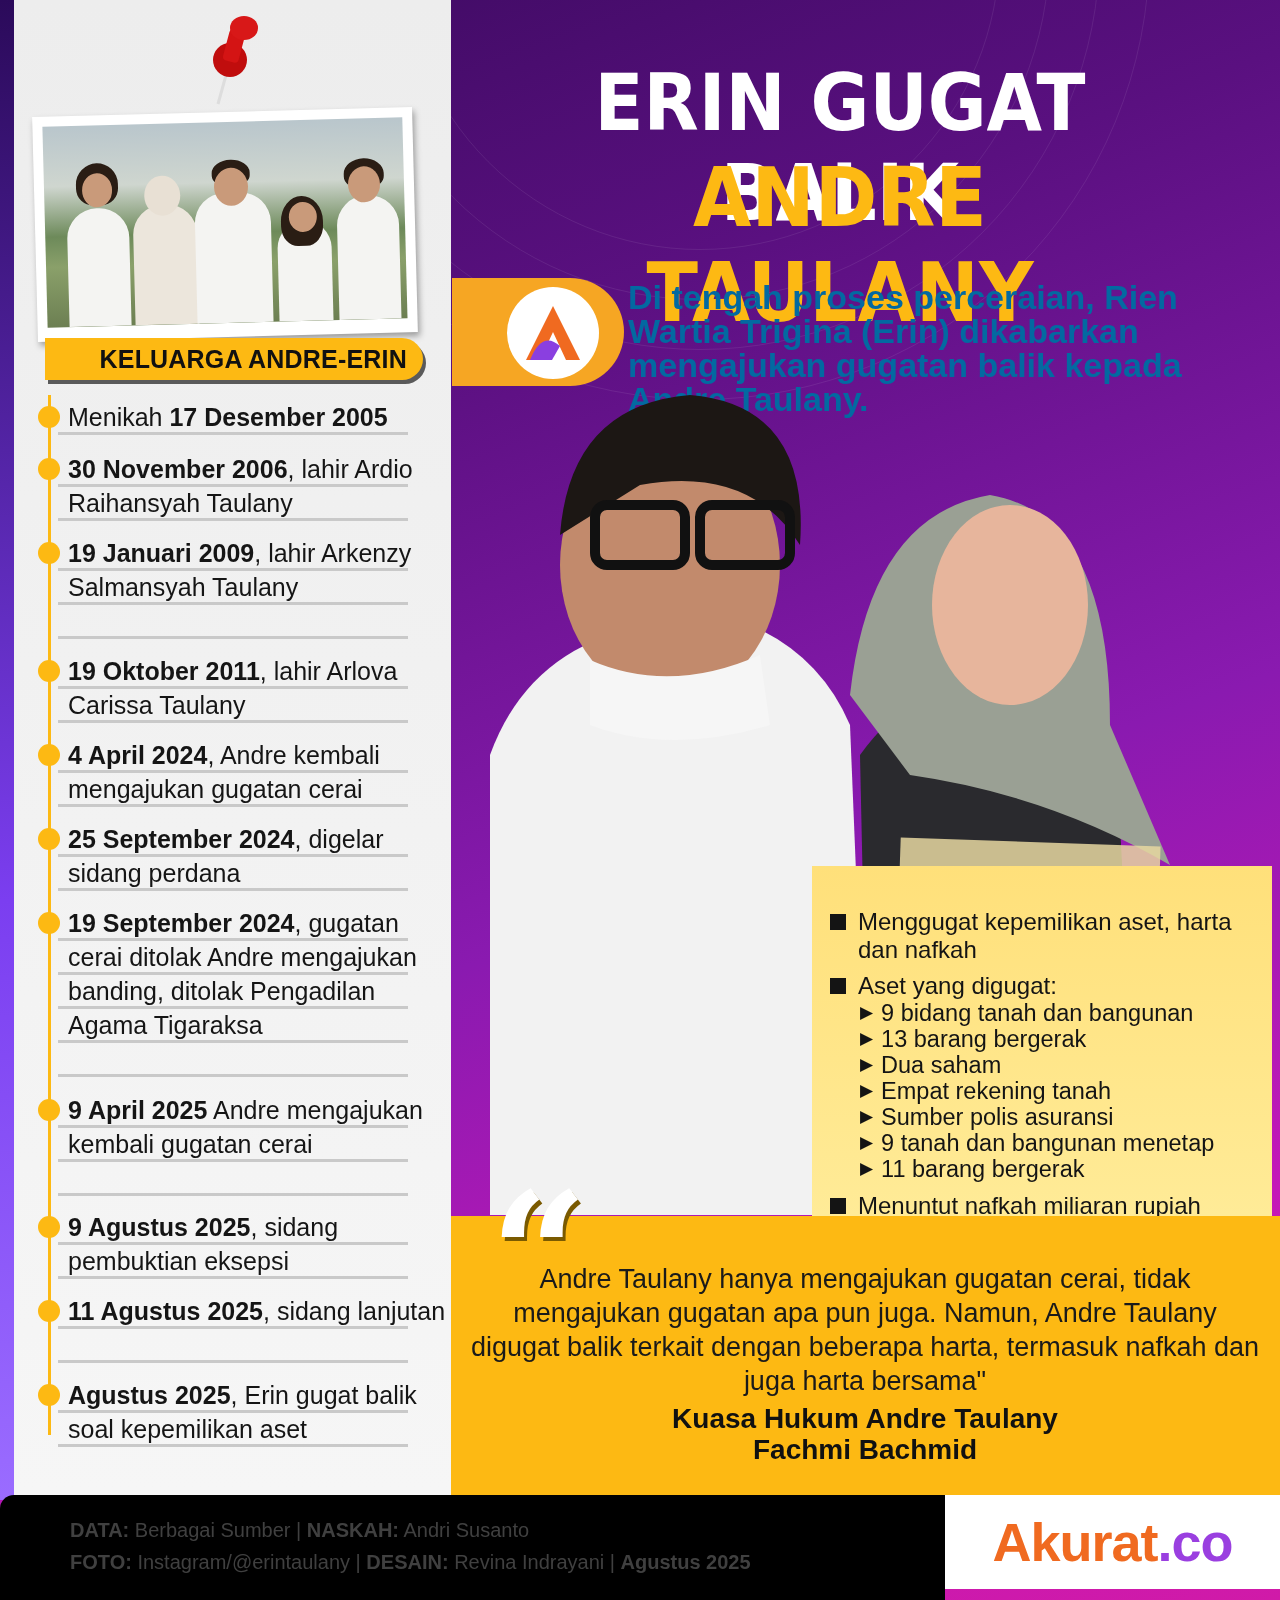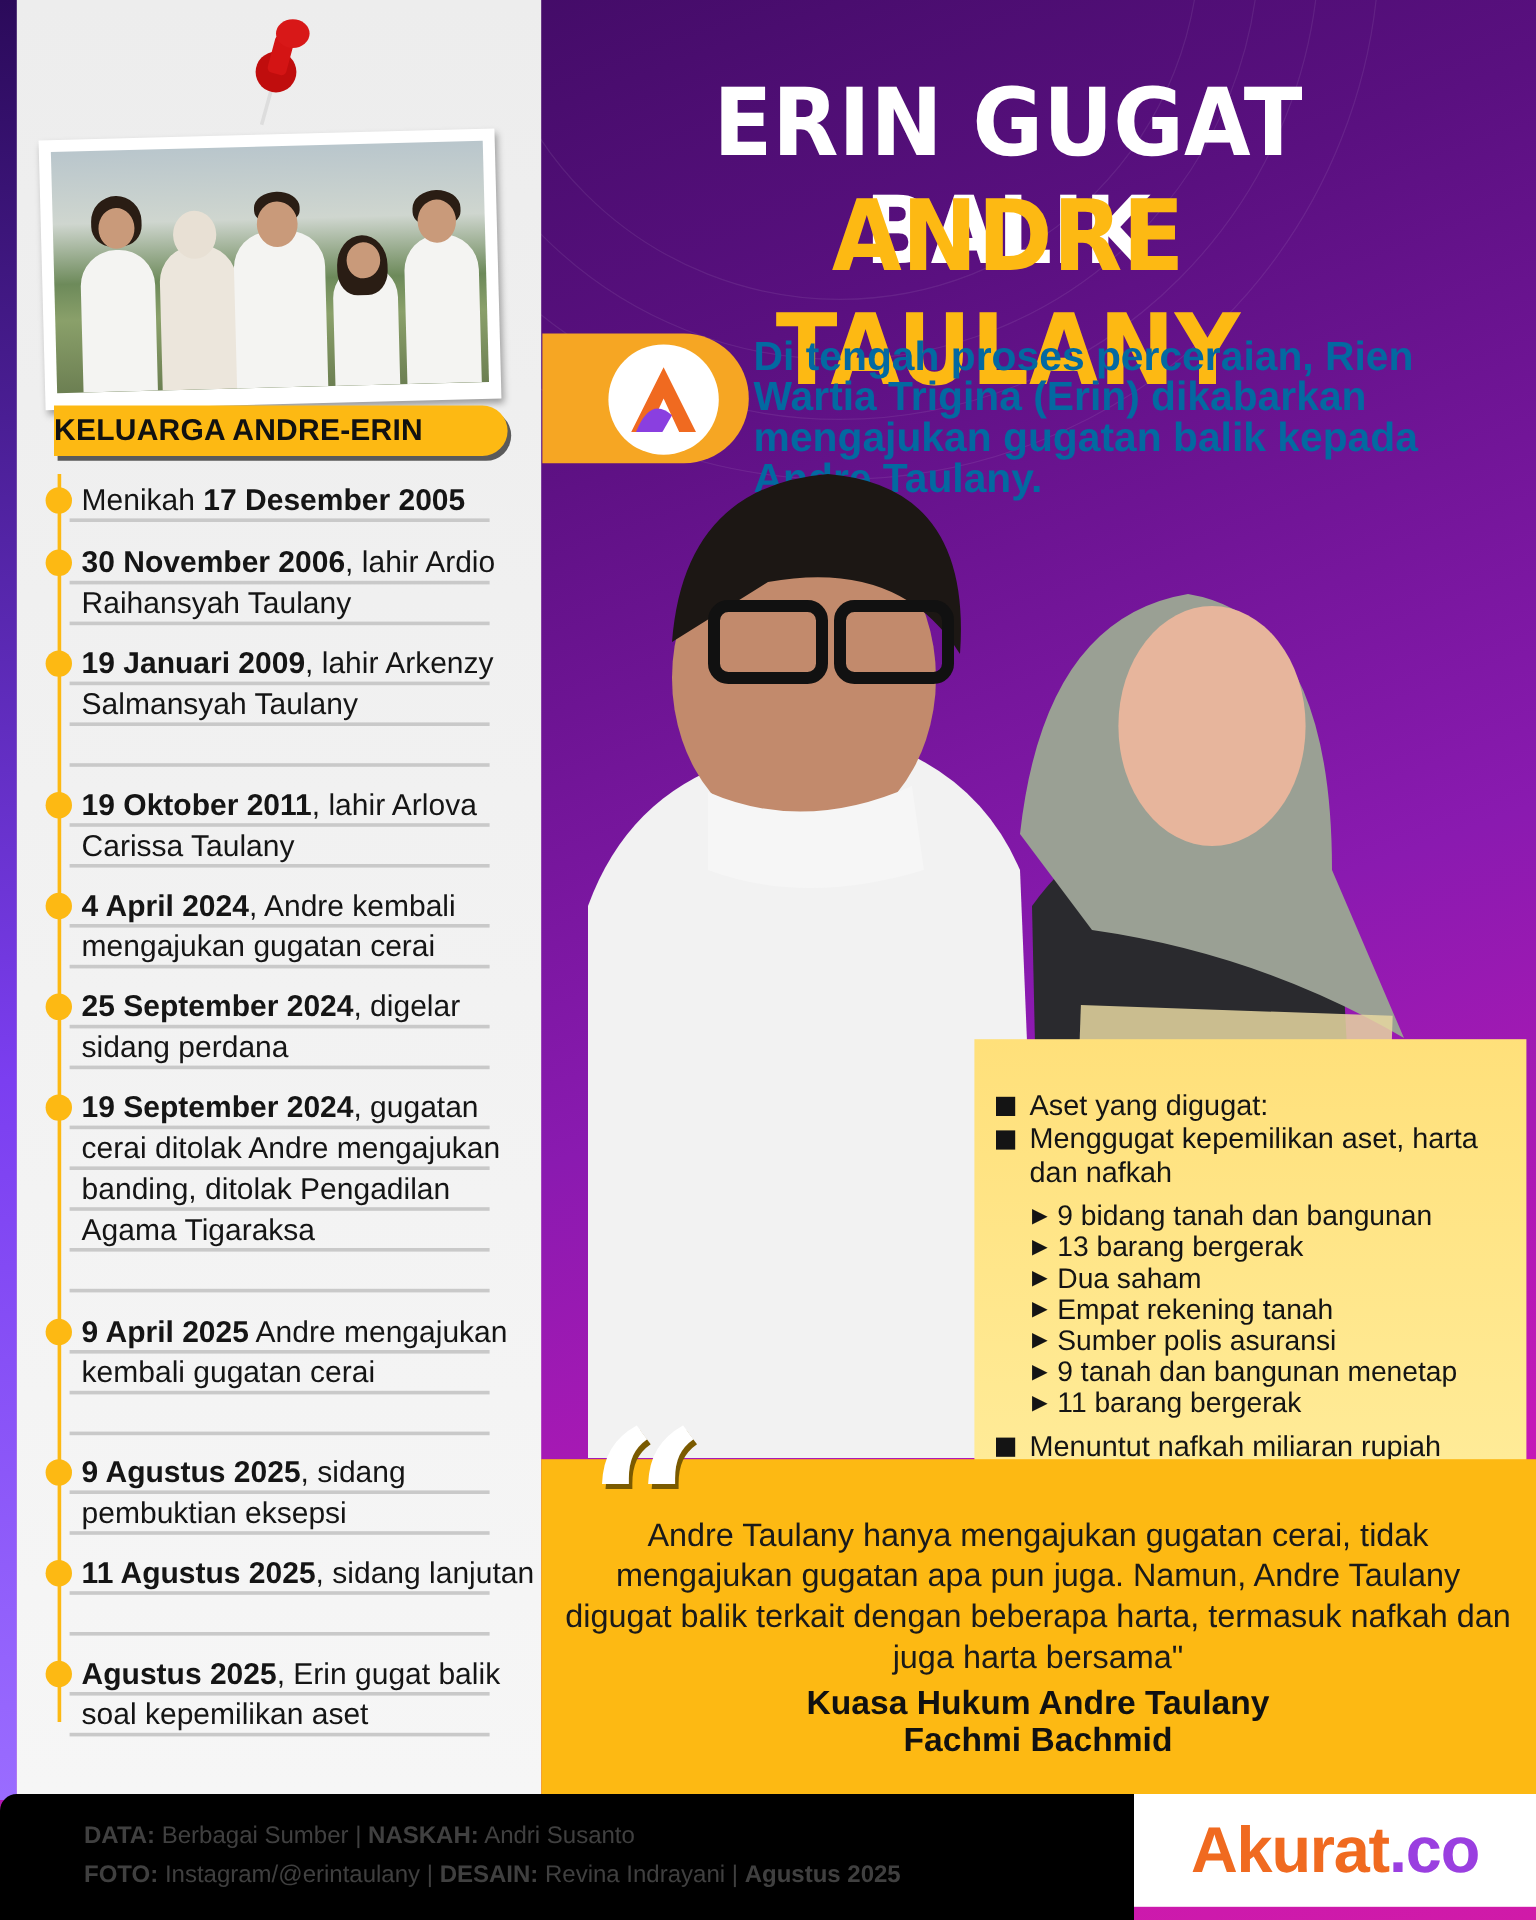--- a/index.html
+++ b/index.html
@@ -37,21 +37,21 @@
     background: linear-gradient(180deg, #b9c6cc 0%, #cfd6cf 30%, #6d8a5a 55%, #8aa06a 70%, #6c7f52 100%);
     position: relative; overflow: hidden;
   }
   .person { position: absolute; bottom: 0; background: #f4f4f2; border-radius: 30px 30px 0 0; }
   .head { position: absolute; border-radius: 50%; background: #c99a7a; }
   .hair { position: absolute; border-radius: 50% 50% 40% 40%; background: #2a1d14; }
   .label-bar {
     position: absolute; left: 45px; top: 338px; width: 378px; height: 42px;
     background: #fdb913; border-radius: 0 24px 24px 0;
     box-shadow: 3px 4px 0 #5a5a5a;
-    display: flex; align-items: center; justify-content: flex-start; padding-right: 16px;
+    display: flex; align-items: center; justify-content: flex-end; padding-right: 16px;
   }
   .label-bar span {
     font-weight: 700; font-size: 25px; color: #111; letter-spacing: 0.2px;
   }
   .timeline-line {
     position: absolute; left: 48px; top: 395px; width: 3px; height: 1040px; background: #fdb913;
   }
   .tl-item { position: absolute; left: 38px; width: 410px; }
   .tl-dot {
     position: absolute; left: 0; top: 6px; width: 22px; height: 22px;
@@ -270,27 +270,27 @@
   <ellipse cx="180" cy="170" rx="110" ry="135" fill="#c28a6c"></ellipse>
   <path d="M70,140 Q80,10 200,0 Q320,10 310,150 Q260,70 150,90 Z" fill="#1c1714"></path>
   <rect x="105" y="110" width="90" height="60" rx="12" fill="none" stroke="#111" stroke-width="10"></rect>
   <rect x="210" y="110" width="90" height="60" rx="12" fill="none" stroke="#111" stroke-width="10"></rect>
   <path d="M100,265 Q180,300 270,260 L280,330 Q180,360 100,330 Z" fill="#f6f6f6"></path>
 </svg>
 
 <div class="tape"></div>
 <div class="info-card"></div>
 <div class="info-list">
+  <div class="info-row" style="margin-bottom:8px;">
+    <span class="sq"></span>
+    <span>Menggugat kepemilikan aset, harta dan nafkah</span>
+  </div>
   <div class="info-row">
     <span class="sq"></span>
     <span>Aset yang digugat:</span>
-  </div>
-  <div class="info-row" style="margin-bottom:8px;">
-    <span class="sq"></span>
-    <span>Menggugat kepemilikan aset, harta dan nafkah</span>
   </div>
   <div id="assets">
       <div class="sub">
         <span class="tri">▶</span>
         <span>9 bidang tanah dan bangunan</span>
       </div>
       <div class="sub">
         <span class="tri">▶</span>
         <span>13 barang bergerak</span>
       </div>

